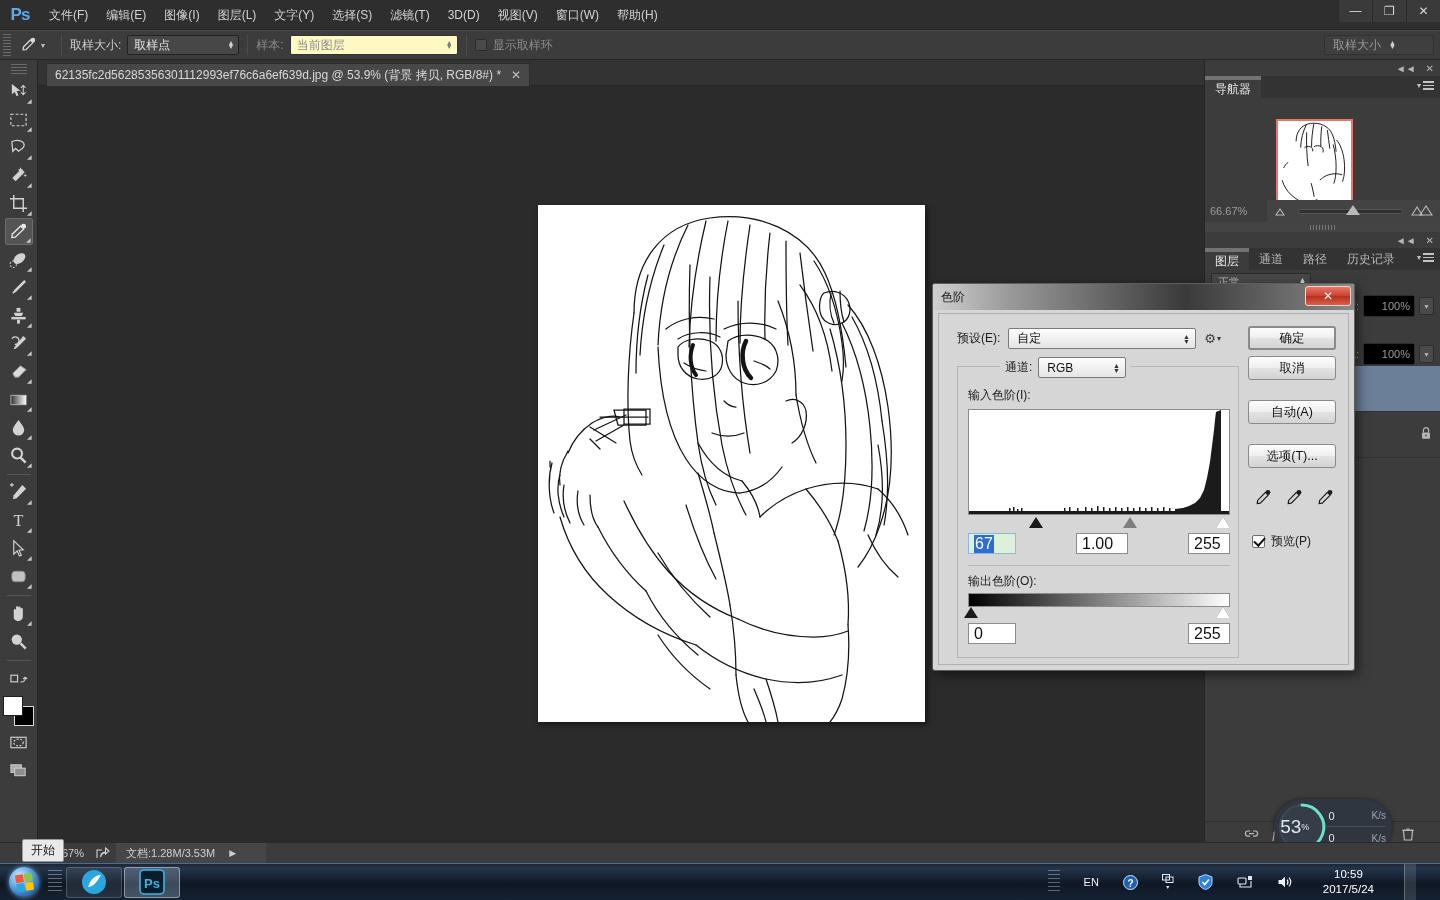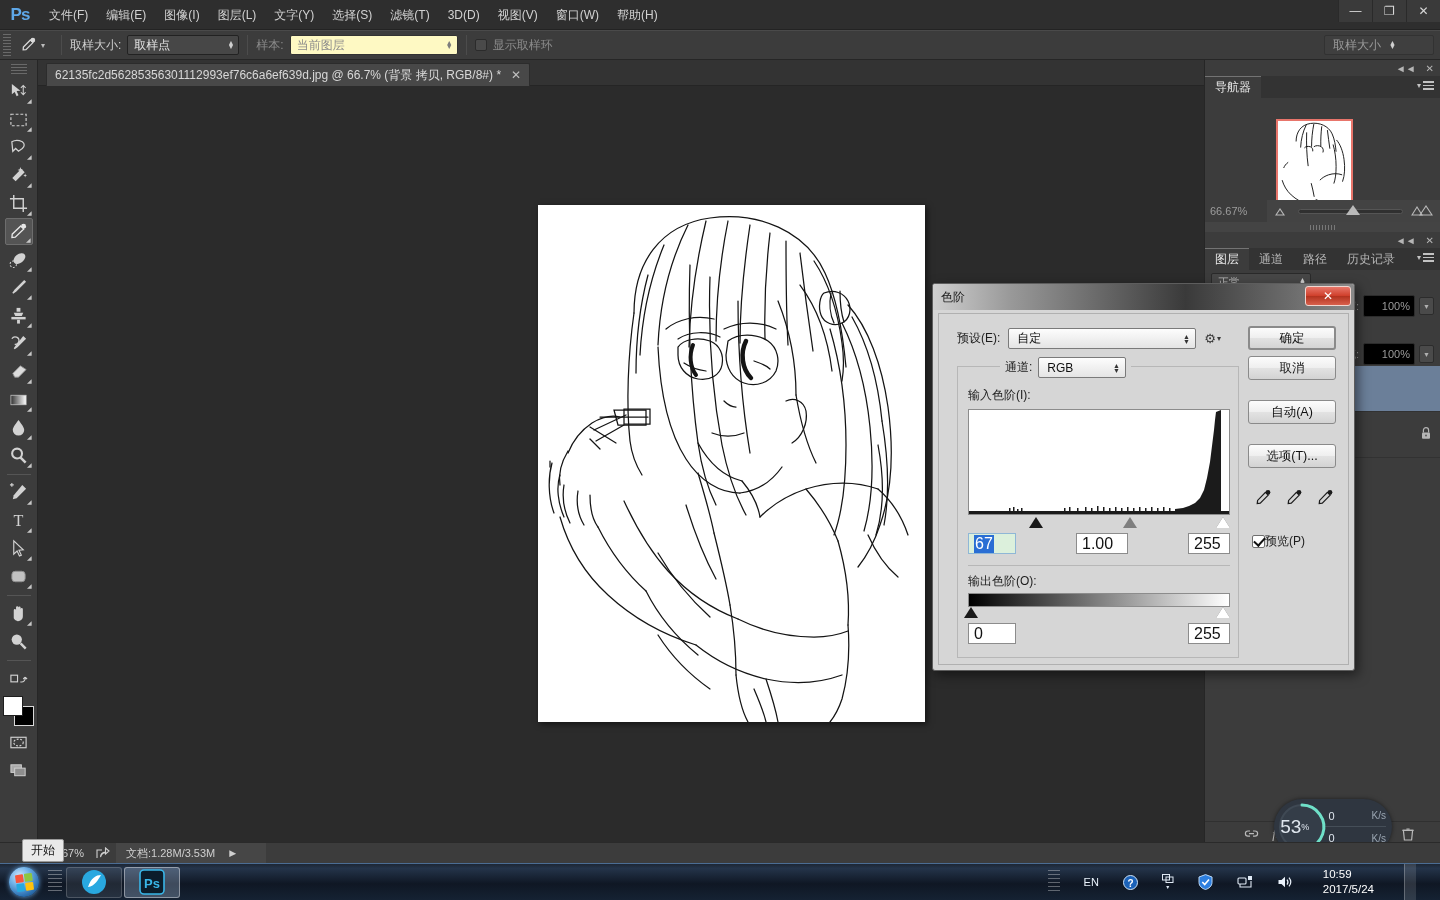--- a/index.html
+++ b/index.html
@@ -119,21 +119,21 @@
   .dock-head {
     height: 16px; display: flex; align-items: center; justify-content: flex-end;
     background: #3c3c3c; padding-right: 6px; gap: 10px;
   }
   .dock-head span { color: #b5b5b5; font-size: 10px; }
   .paneltabs { height: 22px; background: #333; display: flex; align-items: stretch; position: relative; }
   .ptab {
     padding: 0 10px; display: flex; align-items: center; font-size: 12px;
     color: #b4b4b4; background: #333;
   }
-  .ptab.active { background: #3c3c3c; color: #e8e8e8; border-top: 1px solid #737373; }
+  .ptab.active { background: #3c3c3c; color: #e8e8e8; border-top: 4px solid #737373; }
   .pmenu { position: absolute; right: 6px; top: 5px; display: flex; align-items: center; gap: 2px; }
   .pmenu .bars { display: flex; flex-direction: column; gap: 2px; }
   .pmenu .bars i { display: block; width: 11px; height: 1.5px; background: #c2c2c2; }
   .navbody { background: #3c3c3c; height: 112px; position: relative; }
   .navthumb {
     position: absolute; left: 71px; top: 21px; width: 77px; height: 102px;
     background: #fff; border: 2px solid #e8756b; overflow: hidden;
   }
   .navthumb svg { display: block; width: 100%; height: 100%; }
   .navfoot {
@@ -242,21 +242,21 @@
   .tb-dots { width: 14px; height: 24px; background: repeating-linear-gradient(to bottom,rgba(255,255,255,0.35) 0 1px,transparent 1px 4px); margin-right: 4px; }
   .tbbtn {
     width: 56px; height: 31px; margin-right: 2px; border-radius: 3px;
     border: 1px solid rgba(255,255,255,0.18); background: rgba(255,255,255,0.08);
     display: flex; align-items: center; justify-content: center;
   }
   .tbbtn.active { background: rgba(200,225,255,0.26); border-color: rgba(255,255,255,0.4); }
   .tray { margin-left: auto; display: flex; align-items: center; gap: 24px; padding-right: 24px; height: 37px; }
   .tray-dots { width: 12px; height: 24px; background: repeating-linear-gradient(to bottom,rgba(255,255,255,0.33) 0 1px,transparent 1px 4px); }
   .tray-item { color: #e9f2fb; font-size: 11px; display: flex; align-items: center; }
-  .trayclock { color: #ffffff; font-size: 11.5px; line-height: 15px; padding: 0 6px; }
+  .trayclock { text-align: center; color: #ffffff; font-size: 11.5px; line-height: 15px; padding: 0 6px; }
   .showdesk { width: 12px; height: 37px; background: rgba(255,255,255,0.12); border-left: 1px solid rgba(255,255,255,0.25); }
 
   
   .dialog {
     position: absolute; left: 932px; top: 283px; width: 423px; height: 388px;
     background: #d6d6d6; border: 1px solid #5d5d5d; border-radius: 3px;
     box-shadow: 3px 4px 12px rgba(0,0,0,0.5); z-index: 30;
   }
   .dlg-title {
     height: 26px; background: linear-gradient(to right,#cfcfcf 0%,#9a9a9a 18%,#3a3a3a 60%,#8a8a8a 100%);
@@ -286,21 +286,21 @@
     line-height: 5px; color: #333; font-size: 7px; }
   .gearbtn { display: flex; align-items: center; gap: 1px; color: #3a3a3a; font-size: 13px; }
   .btn {
     background: linear-gradient(to bottom,#fcfcfc 0%,#efefef 48%,#e2e2e2 52%,#d3d3d3 100%);
     border: 1px solid #8a8a8a; border-radius: 3px; height: 24px; width: 88px;
     display: flex; align-items: center; justify-content: center; font-size: 12.5px; color: #111;
   }
   .btn.primary { border: 2px solid #8a8a8a; }
   .btncol { position: absolute; right: 12px; top: 12px; display: flex; flex-direction: column; gap: 6px; }
   .pipettes { display: flex; gap: 12px; margin-top: 14px; padding-left: 6px; }
-  .prevrow { display: flex; align-items: center; margin-top: 16px; padding-left: 4px; }
+  .prevrow { display: flex; align-items: center; gap: 6px; margin-top: 16px; padding-left: 4px; }
   .chk {
     width: 13px; height: 13px; background: #fff; border: 1px solid #6f6f6f; border-radius: 2px;
     position: relative;
   }
   .chk.checked::after {
     content: ""; position: absolute; left: 3px; top: -1px; width: 5px; height: 9px;
     border: solid #111; border-width: 0 2px 2px 0; transform: rotate(42deg);
   }
   .group {
     position: absolute; left: 18px; top: 52px; width: 282px; height: 292px;
@@ -398,21 +398,21 @@
       <span class="sv">取样大小</span>
       <span class="spin">
           <span>▲</span>
           <span>▼</span>
         </span>
     </div>
   </div>
 
   <div class="tabstrip">
     <div class="doctab">
-      <span>62135fc2d56285356301112993ef76c6a6ef639d.jpg @ 66.7% (背景 拷贝, RGB/8#) *</span>
+      <span>62135fc2d56285356301112993ef76c6a6ef639d.jpg @ 53.9% (背景 拷贝, RGB/8#) *</span>
       <span class="tabclose">✕</span>
     </div>
   </div>
 
   <div class="toolbar">
     <div class="tb-grip"></div>
 
     <div class="tool">
       <svg width="19" height="19" viewBox="0 0 20 20">
           <path d="M3 2 L3 13 L6 10.5 L8 15 L10 14 L8 9.6 L12 9.3 Z" fill="#d2d2d2"></path>

